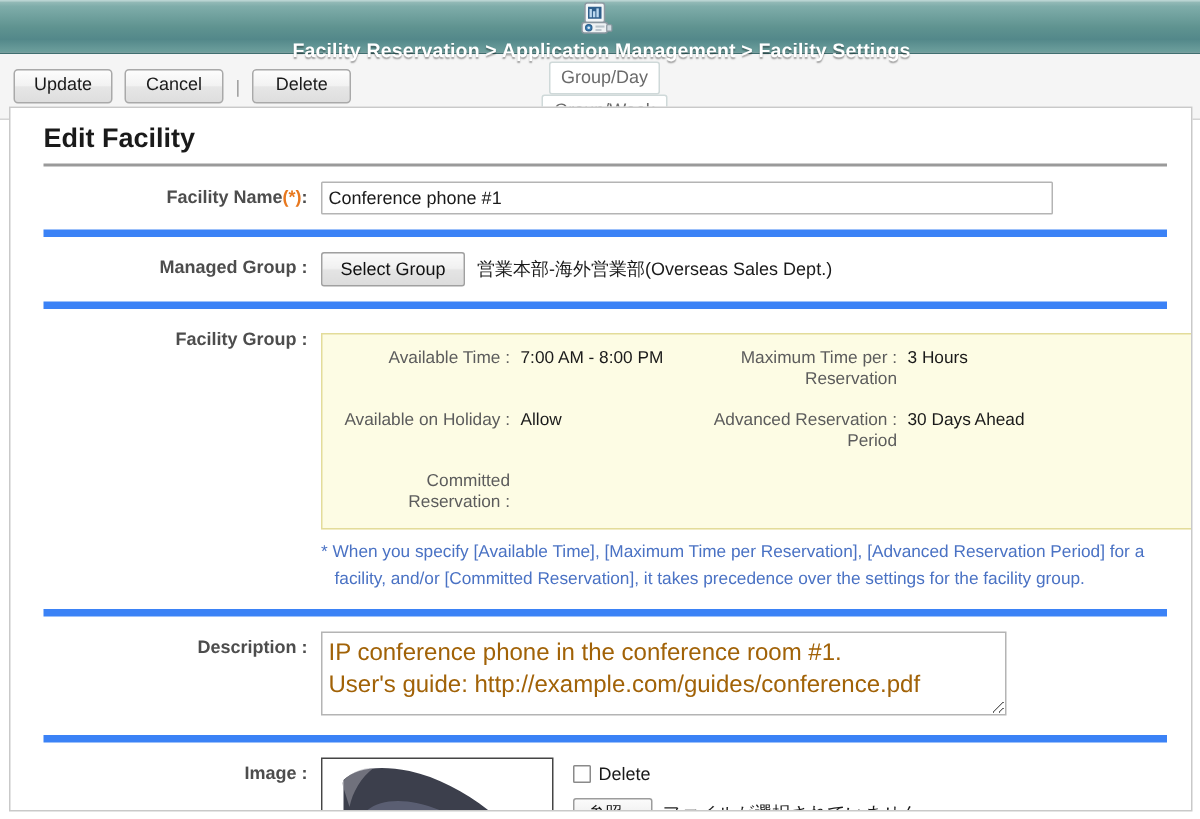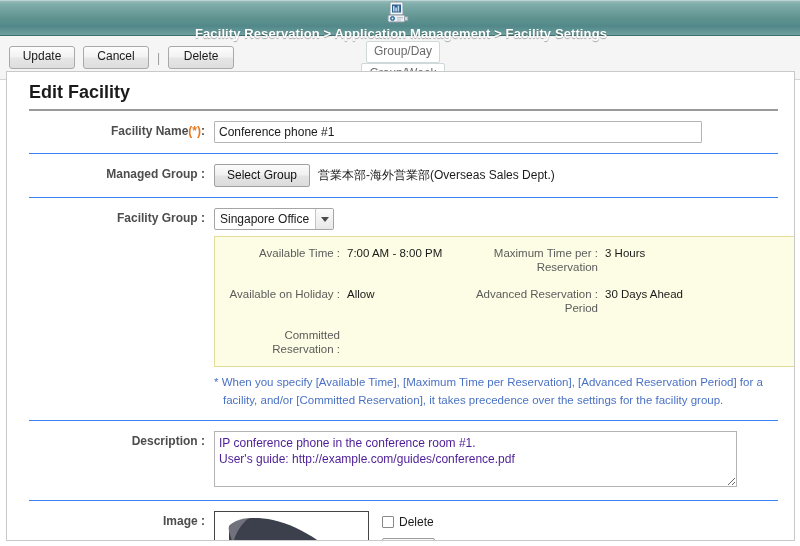--- a/index.html
+++ b/index.html
@@ -141,21 +141,21 @@
     margin: 0 2px 0 8px;
   }
 
   
   .form {
     margin: 0 2px 0 8px;
   }
   .row {
     display: flex;
     align-items: flex-start;
-    border-bottom: 1px solid #3b82f6;
+    border-bottom: 5px solid #3b82f6;
     padding: 10px 0 10px 0;
   }
   .row.last { border-bottom: none; }
   .row-label {
     width: 185px;
     flex: 0 0 185px;
     text-align: right;
     padding-right: 9px;
     box-sizing: border-box;
     color: #4d4d4d;
@@ -263,28 +263,28 @@
     color: #4a72c4;
     font-size: 11.5px;
     line-height: 1.55;
     margin-top: 7px;
     width: 560px;
   }
   .info-note .ind { padding-left: 9px; display: block; }
 
   
   textarea.desc {
-    width: 523px;
+    width: 457px;
     height: 56px;
     box-sizing: border-box;
     border: 1px solid #b4b4b4;
     background: #ffffff;
     font-family: "Liberation Sans", sans-serif;
-    font-size: 12px;
-    color: #4c1d95;
+    font-size: 16px;
+    color: #a16207;
     padding: 3px 4px;
     resize: both;
     line-height: 1.35;
     overflow: hidden;
   }
 
   
   .image-area {
     display: flex;
     align-items: flex-start;
@@ -392,26 +392,20 @@
               <button class="btn-grey">Select Group</button>
               <span class="managed-value">営業本部-海外営業部(Overseas Sales Dept.)</span>
             </div>
           </div>
         </div>
 
         <div class="row">
           <div class="row-label">Facility Group :</div>
           <div class="row-field">
 
-            <div class="select-wrap">
-              <span class="select-text">Singapore Office</span>
-              <span class="select-arrow">
-                  <span class="caret"></span>
-                </span>
-            </div>
 
             <div class="info-panel">
               <div class="info-grid">
                 <div class="info-lbl">Available Time :</div>
                 <div class="info-val">7:00 AM - 8:00 PM</div>
                 <div class="info-lbl">
                   <span>Maximum Time per :</span><br>
                   <span>Reservation</span>
                 </div>
                 <div class="info-val">3 Hours</div>

